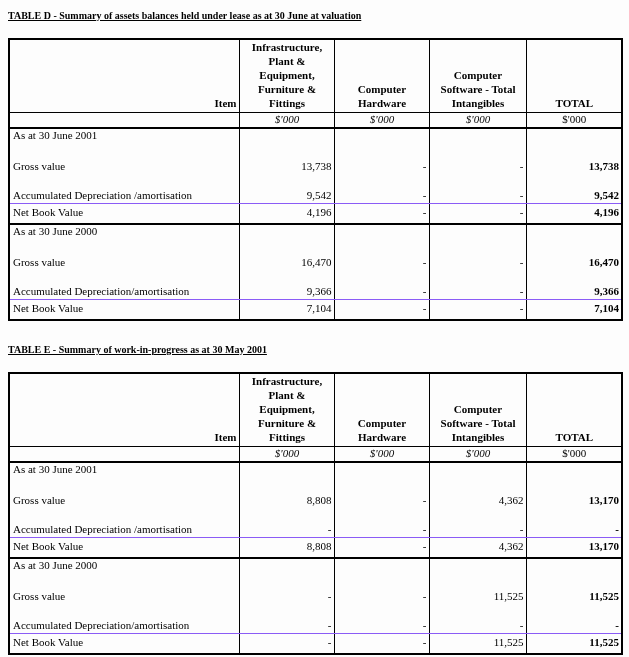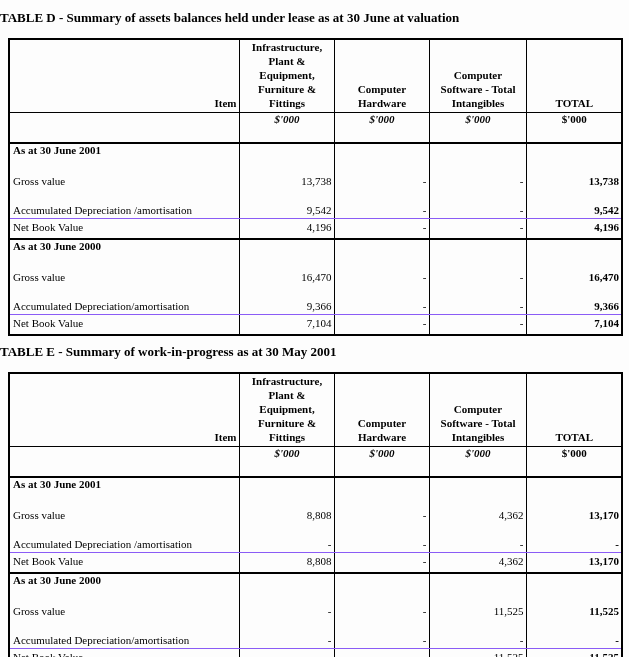--- a/index.html
+++ b/index.html
@@ -5,24 +5,25 @@
   * { margin:0; padding:0; box-sizing:border-box; }
   html,body { width:629px; height:657px; }
   body {
     position:relative;
     background:#fdfdfd;
     color:#000;
     font-family:"Liberation Serif", serif;
   }
   .doc-title {
     position:absolute;
-    left:0;
-    font-size:13px;
+    left:8px;
+    font-size:10px;
     font-weight:bold;
     white-space:nowrap;
+    text-decoration:underline;
   }
   #title-d { top:10px; }
   #title-e { top:344px; }
 
   table.fin {
     position:absolute;
     left:8px;
     width:613px;
     border-collapse:collapse;
     table-layout:fixed;
@@ -49,31 +50,31 @@
     line-height:1.26;
     padding-bottom:1px;
     margin-top:44px;
   }
   tr.row-colhead td.c-item { text-align:right; }
   td.wrap { white-space:pre-line; }
 
   tr.row-unit td {
     height:15px;
     border-bottom:2px solid #000;
-    font-weight:bold;
+    font-weight:normal;
     font-style:italic;
     text-align:center;
     vertical-align:middle;
-    padding-bottom:17px;
+    padding-bottom:2px;
   }
   tr.row-unit td.unit-total { font-style:normal; }
 
   tr.row-section td {
     height:16px;
-    font-weight:bold;
+    font-weight:normal;
     vertical-align:middle;
     margin-top:12px;
   }
   tr.row-tall td  { height:30px; }
   tr.row-accum td { height:30px; border-bottom:1px solid #8b5cf6; }
   tr.row-net td   { height:20px; border-bottom:2px solid #000; vertical-align:middle; }
 
   td.c-num { text-align:right; padding-right:10px; }
   td.c-tot { text-align:right; padding-right:6px; font-weight:bold; }
 </style>

